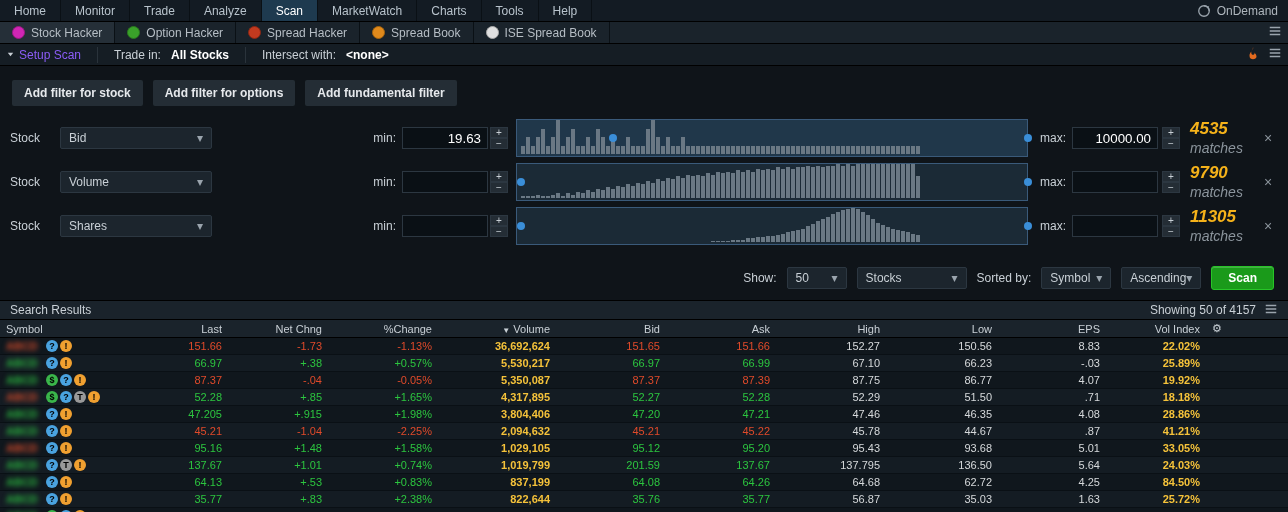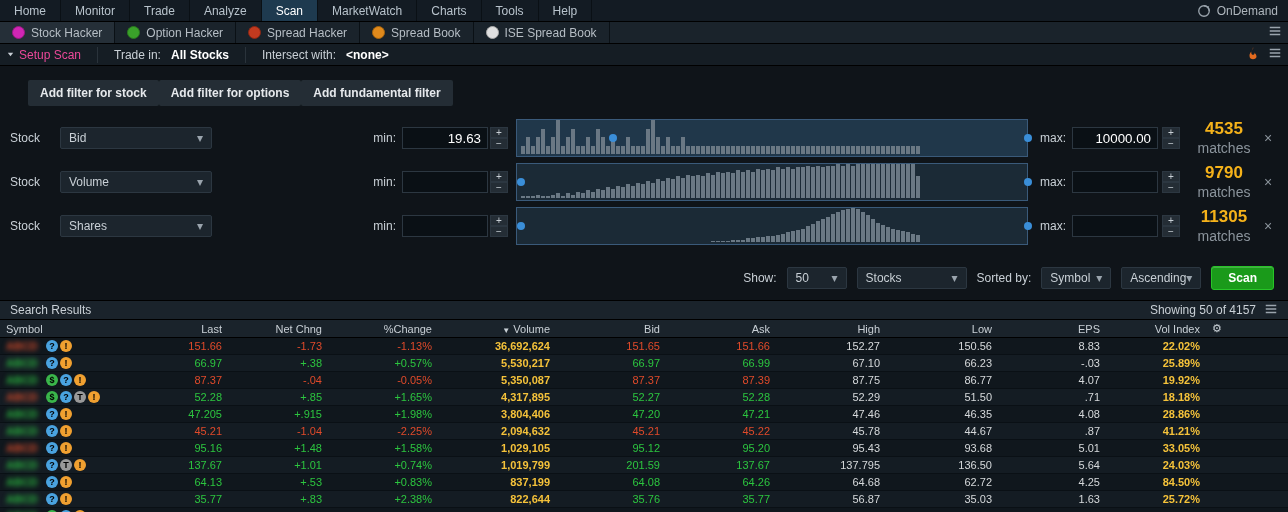--- a/index.html
+++ b/index.html
@@ -64,32 +64,32 @@
   .list-icon svg { width: 14px; height: 14px; }
 
   
   .setuprow {
     display: flex; align-items: center; height: 22px;
     background: #151d24; gap: 10px; padding: 0 6px;
     border-bottom: 1px solid #000;
   }
   .setup-btn {
     display:flex;gap:4px;
-    color:#ec4899; cursor:pointer;
+    color:#8b5cf6; cursor:pointer;
   }
   .sep { width: 1px; height: 16px; background: #2a333b; margin: 0 6px; }
   .bold { font-weight: bold; color:#fff; }
   .angle { color:#fff; }
   .setuprow .right { margin-left:auto; display:flex; gap:8px; align-items:center; }
   .flame { color:#e26a1f; }
   .mini-icon svg { width:14px;height:14px; }
 
   
   .filterbtns {
-    display:flex; padding:14px 12px 10px;margin-left:16px;
+    display:flex; gap:10px; padding:14px 12px 10px;
   }
   .filterbtns .btn {
     background:#242d35; padding:6px 12px;
     border-radius:2px; color:#e6e9ec; cursor:pointer; font-weight:bold;
   }
 
   
   .filters { padding: 0 10px 12px; }
   .filter-row {
     display: grid;
@@ -133,22 +133,23 @@
   }
   .histogram .handle.left { left:-5px; }
   .histogram .handle.right { right:-5px; }
   .histogram .handle::before {
     content:""; position:absolute; top:50%; left:50%;
     width:8px; height:8px; border-radius:50%;
     background:#3a8ed8; transform:translate(-50%,-50%);
   }
   .bar { width:4px; background:#6a7884; }
   .matchblock {
-    text-align: center;
+    text-align: left;
     line-height: 1.2;
+    font-style: italic;
   }
   .matchblock .num { color:#f5b21a; font-size:17px; font-weight:bold; }
   .matchblock .lab { color:#8b949c; font-size:14px; }
   .closex { color:#8b949c; cursor:pointer; text-align:center; font-size:14px; }
 
   
   .controls {
     display:flex; align-items:center; justify-content:flex-end;
     gap:10px; padding: 6px 14px 10px;
   }

